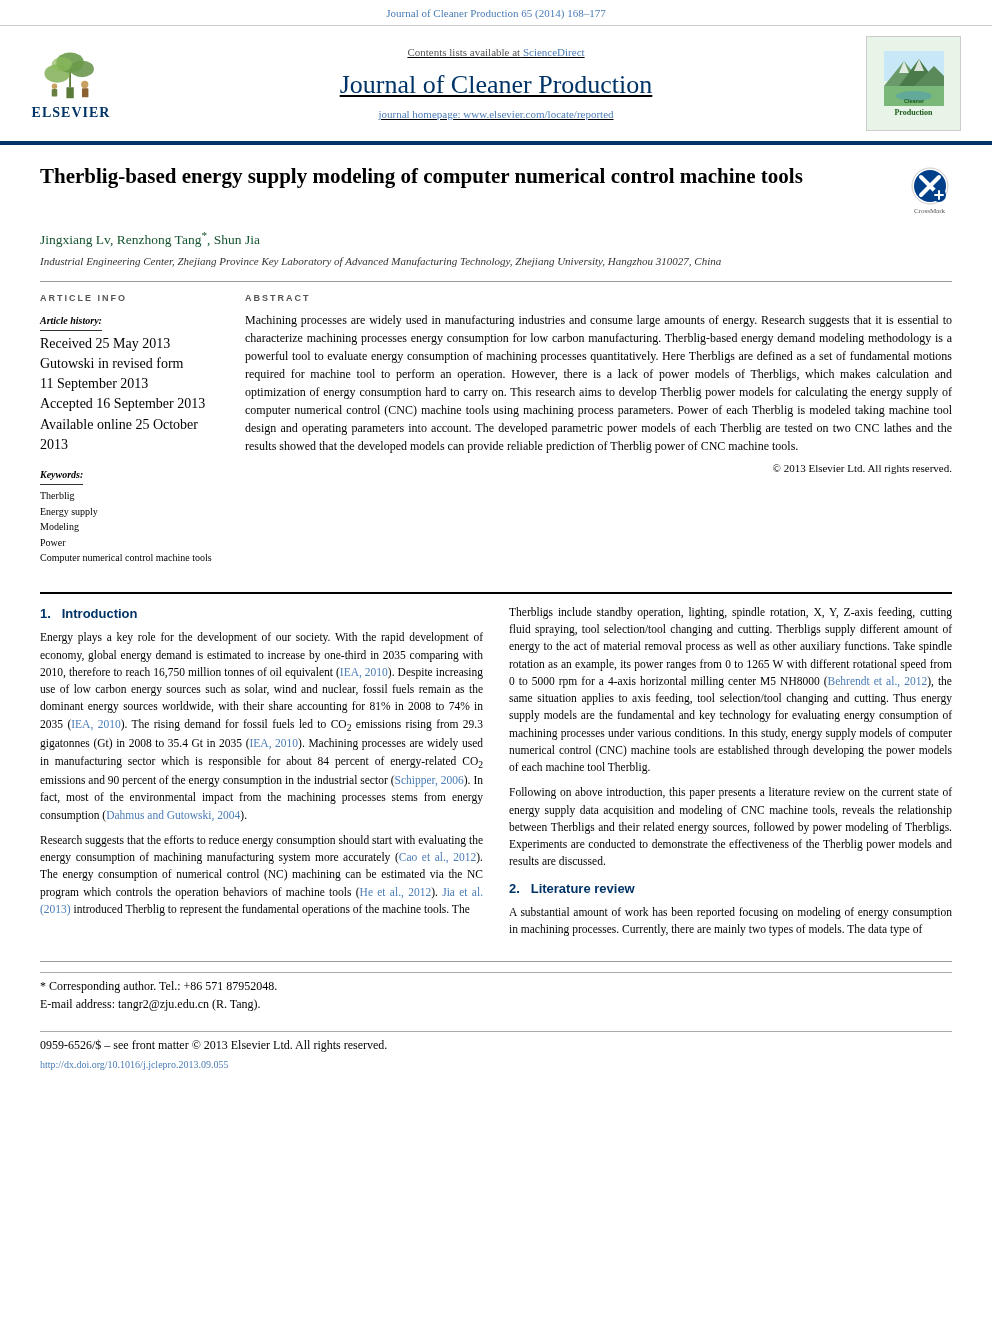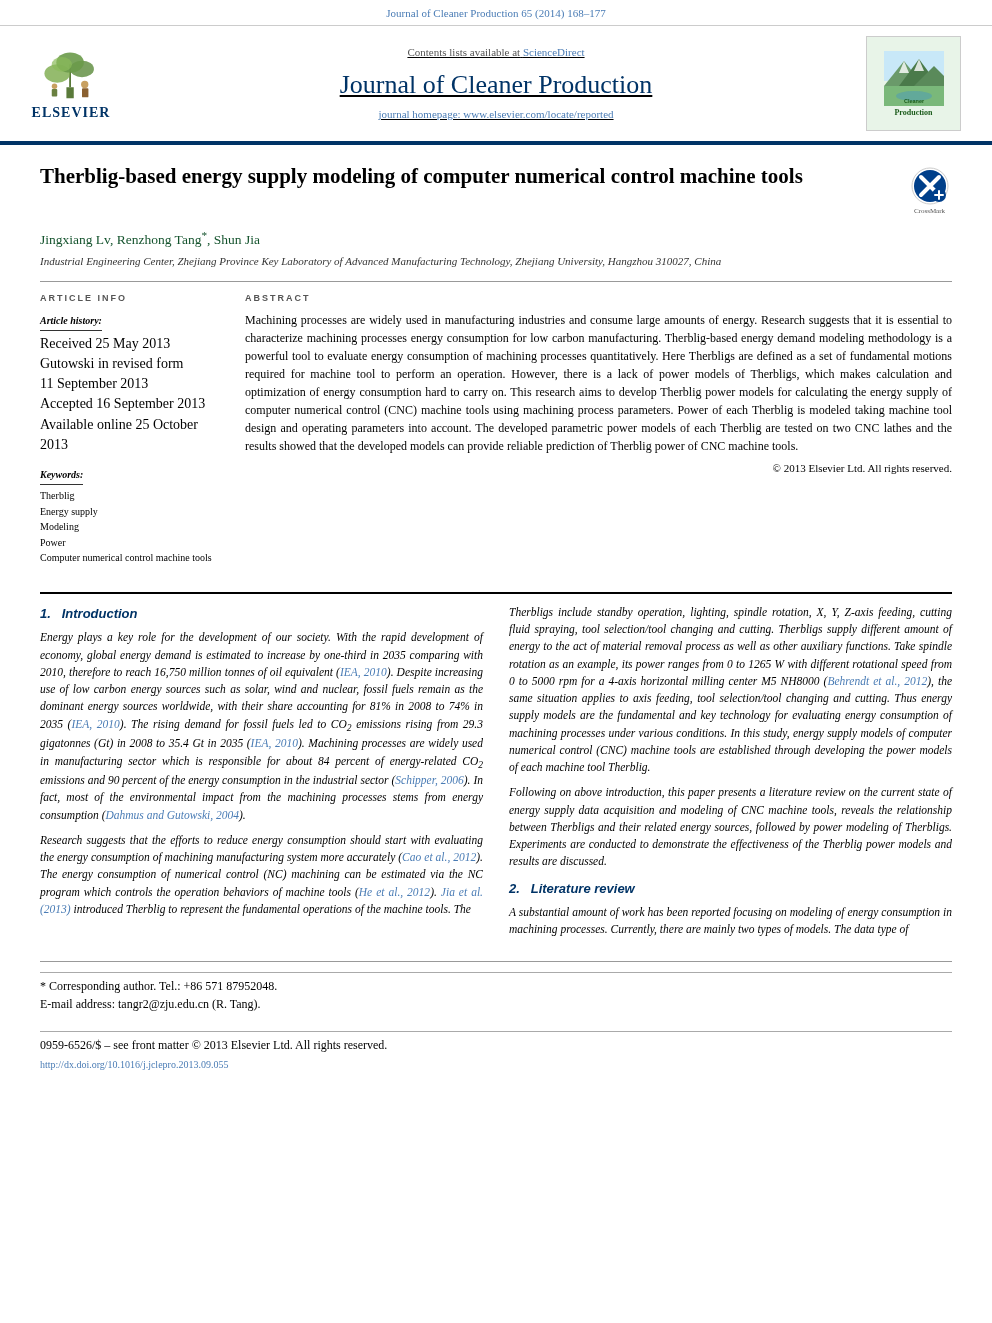--- a/index.html
+++ b/index.html
@@ -236,21 +236,20 @@
     
     .body-section {
       margin-top: 16px;
       border-top: 2px solid #000;
       padding-top: 10px;
     }
     .body-two-col {
       display: flex;
       gap: 26px;
       margin-top: 0;
-      font-style: italic;
     }
     .body-col {
       flex: 1;
       font-size: 11.5px;
       line-height: 1.5;
       text-align: justify;
     }
 
     .section-heading {
       font-size: 13px;

